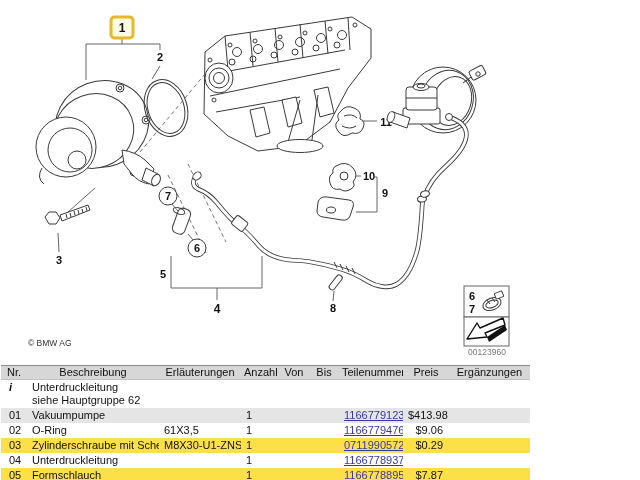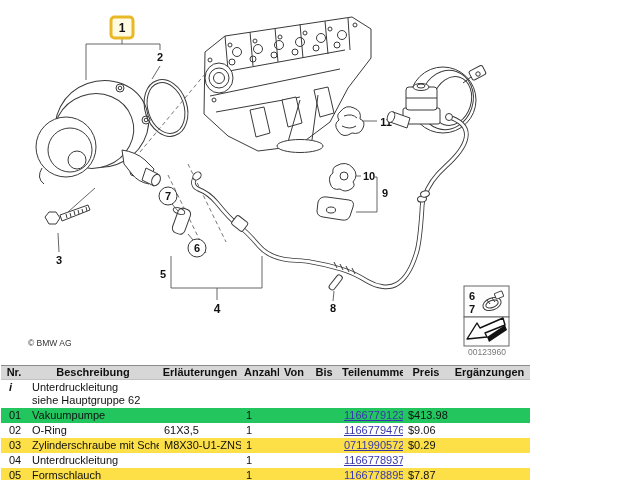--- a/index.html
+++ b/index.html
@@ -17,33 +17,33 @@
   .dashed{stroke:#666;stroke-width:0.9;fill:none;stroke-dasharray:4,3}
   .small-gray{font-size:8.5px;fill:#777}
   .copyright{font-size:8.5px;fill:#333}
 
   #parts-table{
     position:absolute;left:1px;top:365px;width:529px;
     border-collapse:collapse;table-layout:fixed;
     font-size:11px;color:#111;
   }
   #parts-table th{
-    background:#d7d7d7;font-weight:bold;text-align:center;
+    background:#d7d7d7;font-weight:normal;text-align:center;
     padding:1px 3px;height:11px;line-height:11px;
     border-top:1px solid #8a8a8a;border-bottom:1px solid #c2c2c2;
     overflow:hidden;white-space:nowrap;
   }
   #parts-table td{
     padding:1px 5px;height:13px;line-height:13px;vertical-align:top;
     overflow:hidden;white-space:nowrap;
   }
   #parts-table td.c-nr{padding-left:8px}
-  #parts-table td.c-preis{text-align:left;padding-right:6px}
+  #parts-table td.c-preis{text-align:right;padding-right:6px}
   tr.row-shade{background:#fde047}
-  tr.row-highlight{background:#22c55e}
+  tr.row-highlight{background:#e5e5e5}
   tr.row-info td.c-nr{font-style:italic;font-weight:bold}
   td.c-beschreibung div{line-height:13px}
   a.pn-link{color:#3636ad;text-decoration:underline;cursor:pointer}
 </style>
 </head>
 <body>
 
 <svg id="diagram" width="640" height="362" viewBox="0 0 640 362">
 
   <g>

